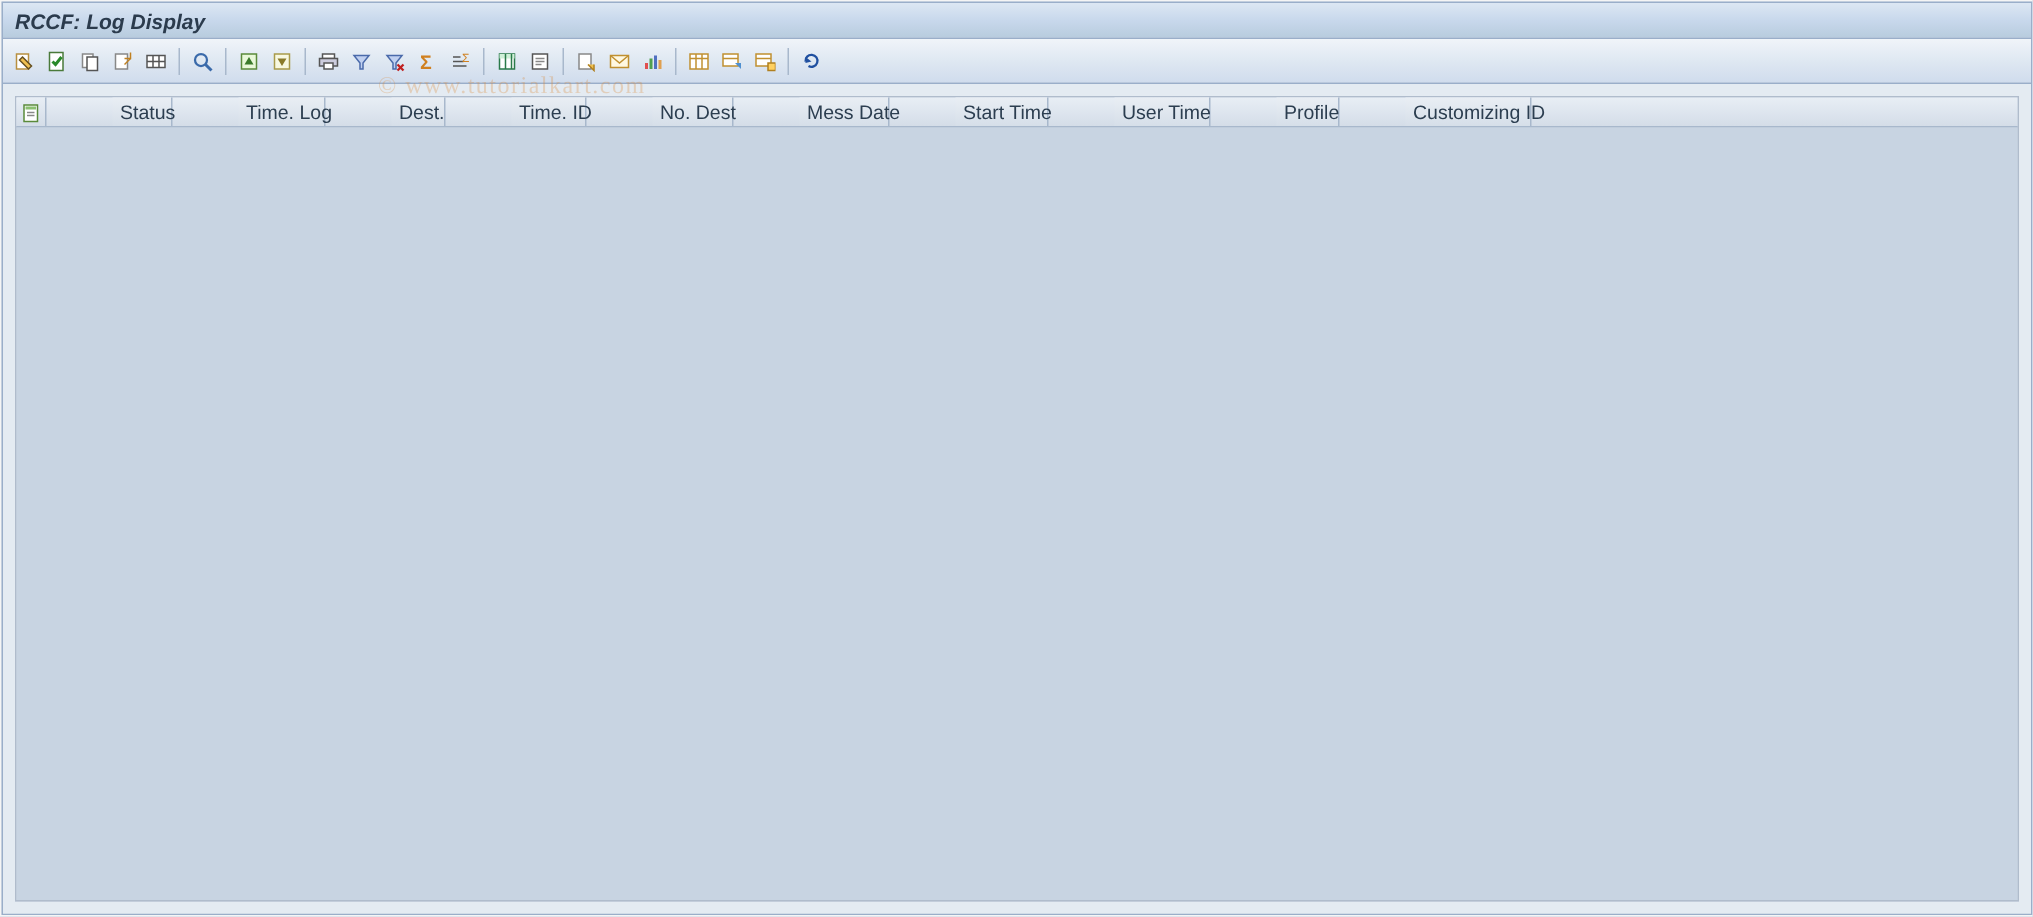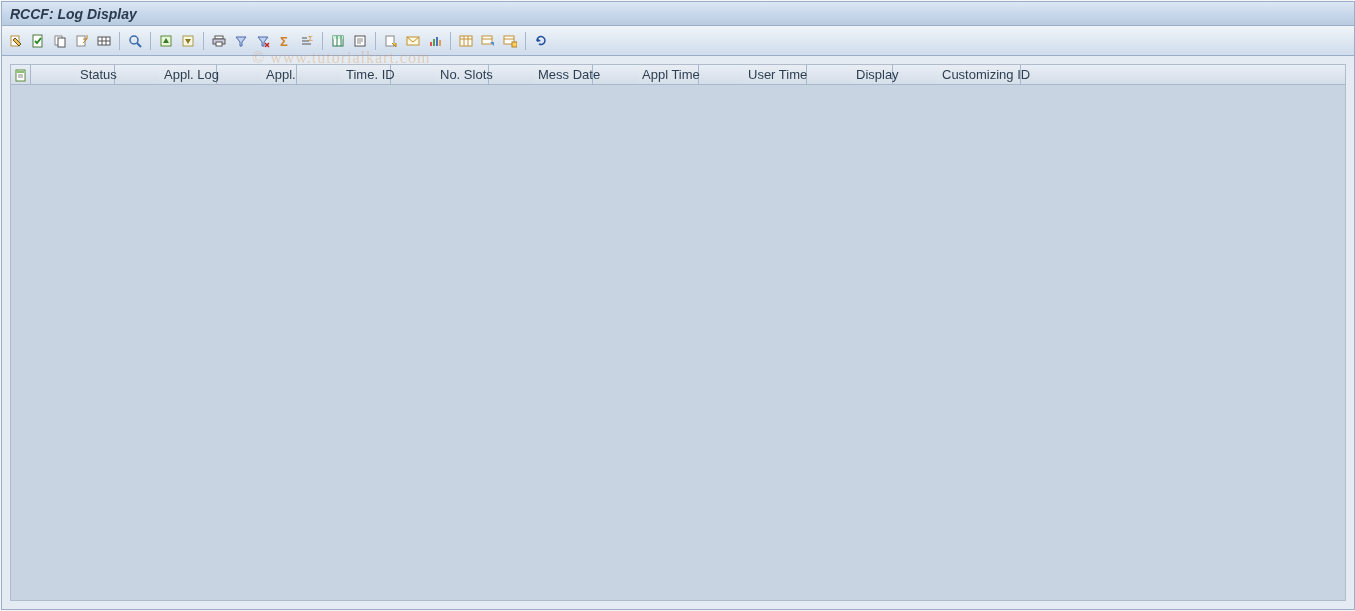--- a/index.html
+++ b/index.html
@@ -300,28 +300,28 @@
       <div class="grid-header-row">
         <div class="row-selector" title="Select All">
           <svg width="14" height="14">
               <rect x="2" y="2" width="9" height="11" fill="#fff" stroke="#5a8a3a"></rect>
               <rect x="3" y="3" width="7" height="2" fill="#8ac070"></rect>
               <line x1="4" y1="7" x2="9" y2="7" stroke="#888"></line>
               <line x1="4" y1="9" x2="9" y2="9" stroke="#888"></line>
             </svg>
         </div>
         <div class="col-header" style="width:40px">Status</div>
-        <div class="col-header" style="width:58px">Appl. Log</div>
-        <div class="col-header" style="width:36px">Appl.</div>
+        <div class="col-header" style="width:58px">Time. Log</div>
+        <div class="col-header" style="width:36px">Dest.</div>
         <div class="col-header" style="width:50px">Time. ID</div>
-        <div class="col-header" style="width:54px">No. Slots</div>
+        <div class="col-header" style="width:54px">No. Dest</div>
         <div class="col-header" style="width:60px">Mess Date</div>
-        <div class="col-header" style="width:62px">Appl Time</div>
+        <div class="col-header" style="width:62px">Start Time</div>
         <div class="col-header" style="width:64px">User Time</div>
-        <div class="col-header" style="width:42px">Display</div>
+        <div class="col-header" style="width:42px">Profile</div>
         <div class="col-header" style="width:84px">Customizing ID</div>
       </div>
       <div class="grid-body"></div>
     </div>
   </div>
 
 </div>
 
 <div class="watermark">© www.tutorialkart.com</div>
 

